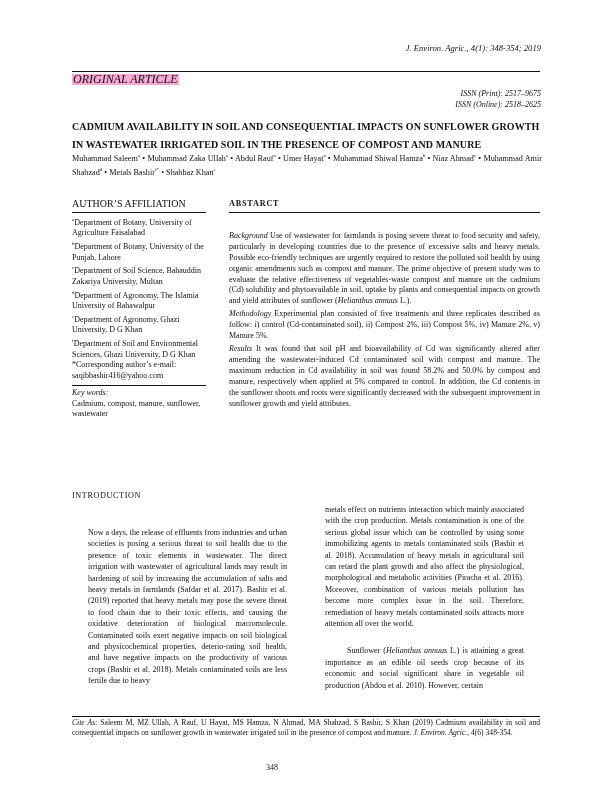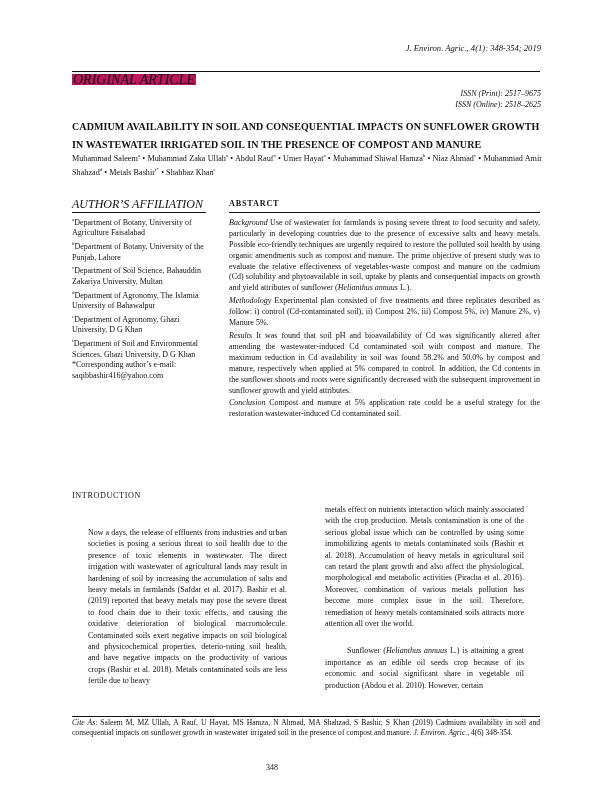--- a/index.html
+++ b/index.html
@@ -1,33 +1,33 @@
 <!DOCTYPE html>
 <html><head>
 <meta charset="utf-8">
 <style>
   html, body { margin:0; padding:0; background:#ffffff; }
   body { width:612px; height:792px; position:relative; overflow:hidden;
          font-family:"Liberation Serif", "DejaVu Serif", serif; color:#111; }
   .abs { position:absolute; }
   .journal-ref { top:43px; right:71px; font-size:8.6px; font-style:italic; }
   .top-rule { top:71px; left:72px; width:468px; height:0; border-top:0.9px solid #111; }
-  .article-type { top:74px; left:72px; font-size:14px; font-style:italic; background:#be185d; padding:0 1px; line-height:11px; }
+  .article-type { top:74px; left:72px; font-size:12px; font-style:italic; background:#f9a8d4; padding:0 1px; line-height:11px; }
   .issn { right:71px; font-size:8px; font-style:italic; }
   .issn.p { top:89px; } .issn.o { top:100px; }
   .title { top:118px; left:72px; width:472px; font-size:10px; font-weight:bold; line-height:18px; letter-spacing:0.1px; }
   .authors { top:150px; left:72px; width:470px; font-size:8.2px; line-height:11.5px; text-align:justify; }
   .authors sup { font-size:5px; }
   .left-col { left:72px; width:134px; font-size:8px; line-height:10.8px; }
-  .sec-head-i { font-style:italic; font-size:12px; border-bottom:0.9px solid #111; padding-bottom:2px; }
+  .sec-head-i { font-size:10px; border-bottom:0.9px solid #111; padding-bottom:2px; }
   .aff-list { margin-top:2px; }
   .aff-list sup { font-size:5px; }
   .kw-rule { border-top:0.9px solid #111; margin-top:3px; padding-top:2px; }
   .abs-col { left:229px; width:311px; font-size:8px; line-height:10.9px; text-align:justify; }
-  .abs-head { font-weight:bold; font-size:8.2px; letter-spacing:0.8px; border-bottom:0.9px solid #111; padding-bottom:2px; margin-bottom:5px; }
+  .abs-head { font-weight:bold; font-size:8.2px; letter-spacing:0.8px; border-bottom:0.9px solid #111; padding-bottom:2px; margin-bottom:18px; }
   .abs-col p { margin:0 0 2px 0; }
   .abs-col i { font-style:italic; }
   .intro-head { top:491px; left:72px; font-weight:normal; font-size:8.2px; letter-spacing:0.6px; }
   .body-col { width:231px; font-size:8px; line-height:11.4px; text-align:justify; }
   .body-col p { margin:16px; }
   .indent { text-indent:22px; }
   .cite-rule { top:716px; left:72px; width:468px; border-top:0.9px solid #111; }
   .cite { top:718px; left:72px; width:468px; font-size:7.6px; line-height:10.2px; text-align:justify; }
   .page-no { top:734px; left:0; width:544px; text-align:center; font-size:8px; top:733px; }
 </style>
@@ -58,28 +58,31 @@
   <div class="sec-head-i">AUTHOR’S AFFILIATION</div>
   <div class="aff-list">
     <div><sup>a</sup><span>Department of Botany, University of Agriculture Faisalabad</span></div>
     <div><sup>b</sup><span>Department of Botany, University of the Punjab, Lahore</span></div>
     <div><sup>c</sup><span>Department of Soil Science, Bahauddin Zakariya University, Multan</span></div>
     <div><sup>d</sup><span>Department of Agronomy, The Islamia University of Bahawalpur</span></div>
     <div><sup>e</sup><span>Department of Agronomy, Ghazi University, D G Khan</span></div>
     <div><sup>f</sup><span>Department of Soil and Environmental Sciences, Ghazi University, D G Khan</span></div>
     <div>*Corresponding author’s e-mail: saqibbashir416@yahoo.com</div>
   </div>
+  <div class="kw-rule">
+    <div style="font-style:italic;">Key words:</div>
+    <div>Cadmium, compost, manure, sunflower, wastewater</div>
+  </div>
 </div>
 
 <div class="abs abs-col" style="top:199px;">
   <div class="abs-head">ABSTARCT</div>
   <p><i>Background</i><span> Use of wastewater for farmlands is posing severe threat to food security and safety, particularly in developing countries due to the presence of excessive salts and heavy metals. Possible eco-friendly techniques are urgently required to restore the polluted soil health by using organic amendments such as compost and manure. The prime objective of present study was to evaluate the relative effectiveness of vegetables-waste compost and manure on the cadmium (Cd) solubility and phytoavailable in soil, uptake by plants and consequential impacts on growth and yield attributes of sunflower (</span><i>Helianthus annuus</i><span> L.).</span></p>
   <p><i>Methodology</i><span> Experimental plan consisted of five treatments and three replicates described as follow: i) control (Cd-contaminated soil), ii) Compost 2%, iii) Compost 5%, iv) Manure 2%, v) Manure 5%.</span></p>
   <p><i>Results</i><span> It was found that soil pH and bioavailability of Cd was significantly altered after amending the wastewater-induced Cd contaminated soil with compost and manure. The maximum reduction in Cd availability in soil was found 58.2% and 50.0% by compost and manure, respectively when applied at 5% compared to control. In addition, the Cd contents in the sunflower shoots and roots were significantly decreased with the subsequent improvement in sunflower growth and yield attributes.</span></p>
-  <p><i>Conclusion</i><span> Compost and manure at 5% application rate could be a useful strategy for the restoration wastewater-induced Cd contaminated soil.</span></p>
 </div>
 
 <div class="abs intro-head">INTRODUCTION</div>
 
 <div class="abs body-col" style="top:511px; left:72px;">
   <p>Now a days, the release of effluents from industries and urban societies is posing a serious threat to soil health due to the presence of toxic elements in wastewater. The direct irrigation with wastewater of agricultural lands may result in hardening of soil by increasing the accumulation of salts and heavy metals in farmlands (Safdar et al. 2017). Bashir et al. (2019) reported that heavy metals may pose the severe threat to food chain due to their toxic effects, and causing the oxidative deterioration of biological macromolecule. Contaminated soils exert negative impacts on soil biological and physicochemical properties, deterio-rating soil health, and have negative impacts on the productivity of various crops (Bashir et al. 2018). Metals contaminated soils are less fertile due to heavy</p>
 </div>
 
 <div class="abs body-col" style="top:488px; left:309px;">
   <p>metals effect on nutrients interaction which mainly associated with the crop production. Metals contamination is one of the serious global issue which can be controlled by using some immobilizing agents to metals contaminated soils (Bashir et al. 2018). Accumulation of heavy metals in agricultural soil can retard the plant growth and also affect the physiological, morphological and metabolic activities (Piracha et al. 2016). Moreover, combination of various metals pollution has become more complex issue in the soil. Therefore, remediation of heavy metals contaminated soils attracts more attention all over the world.</p>

